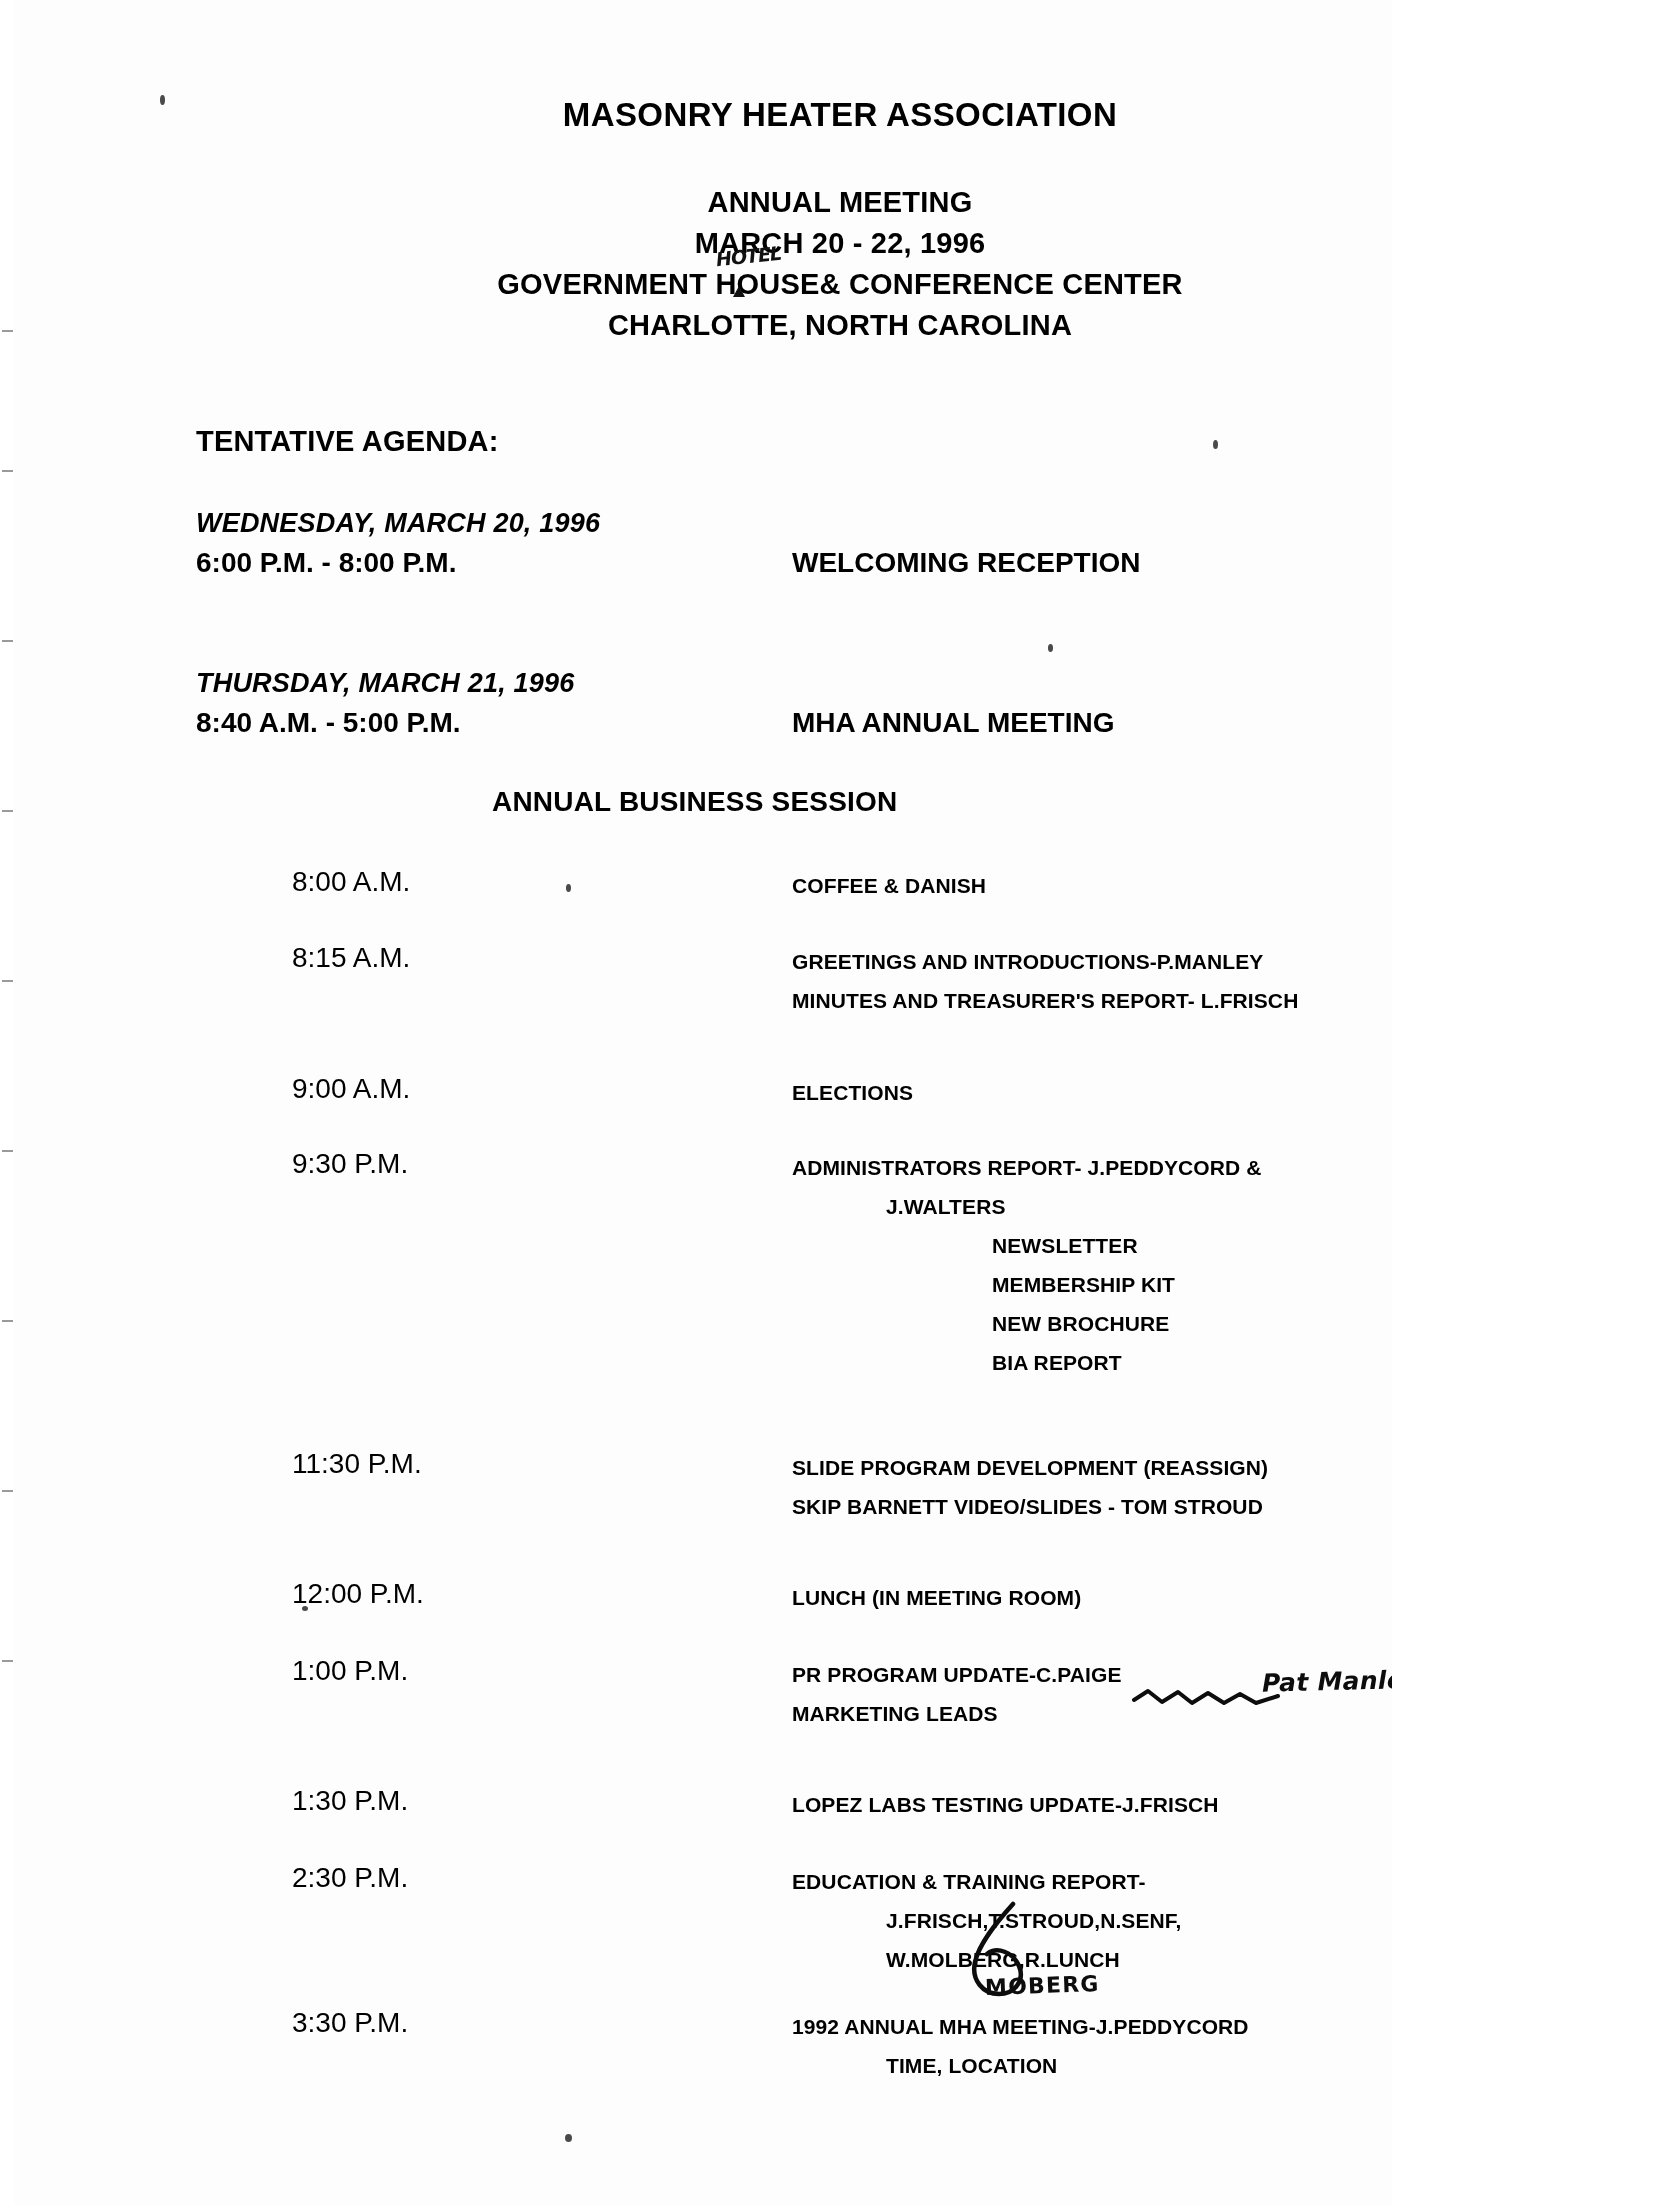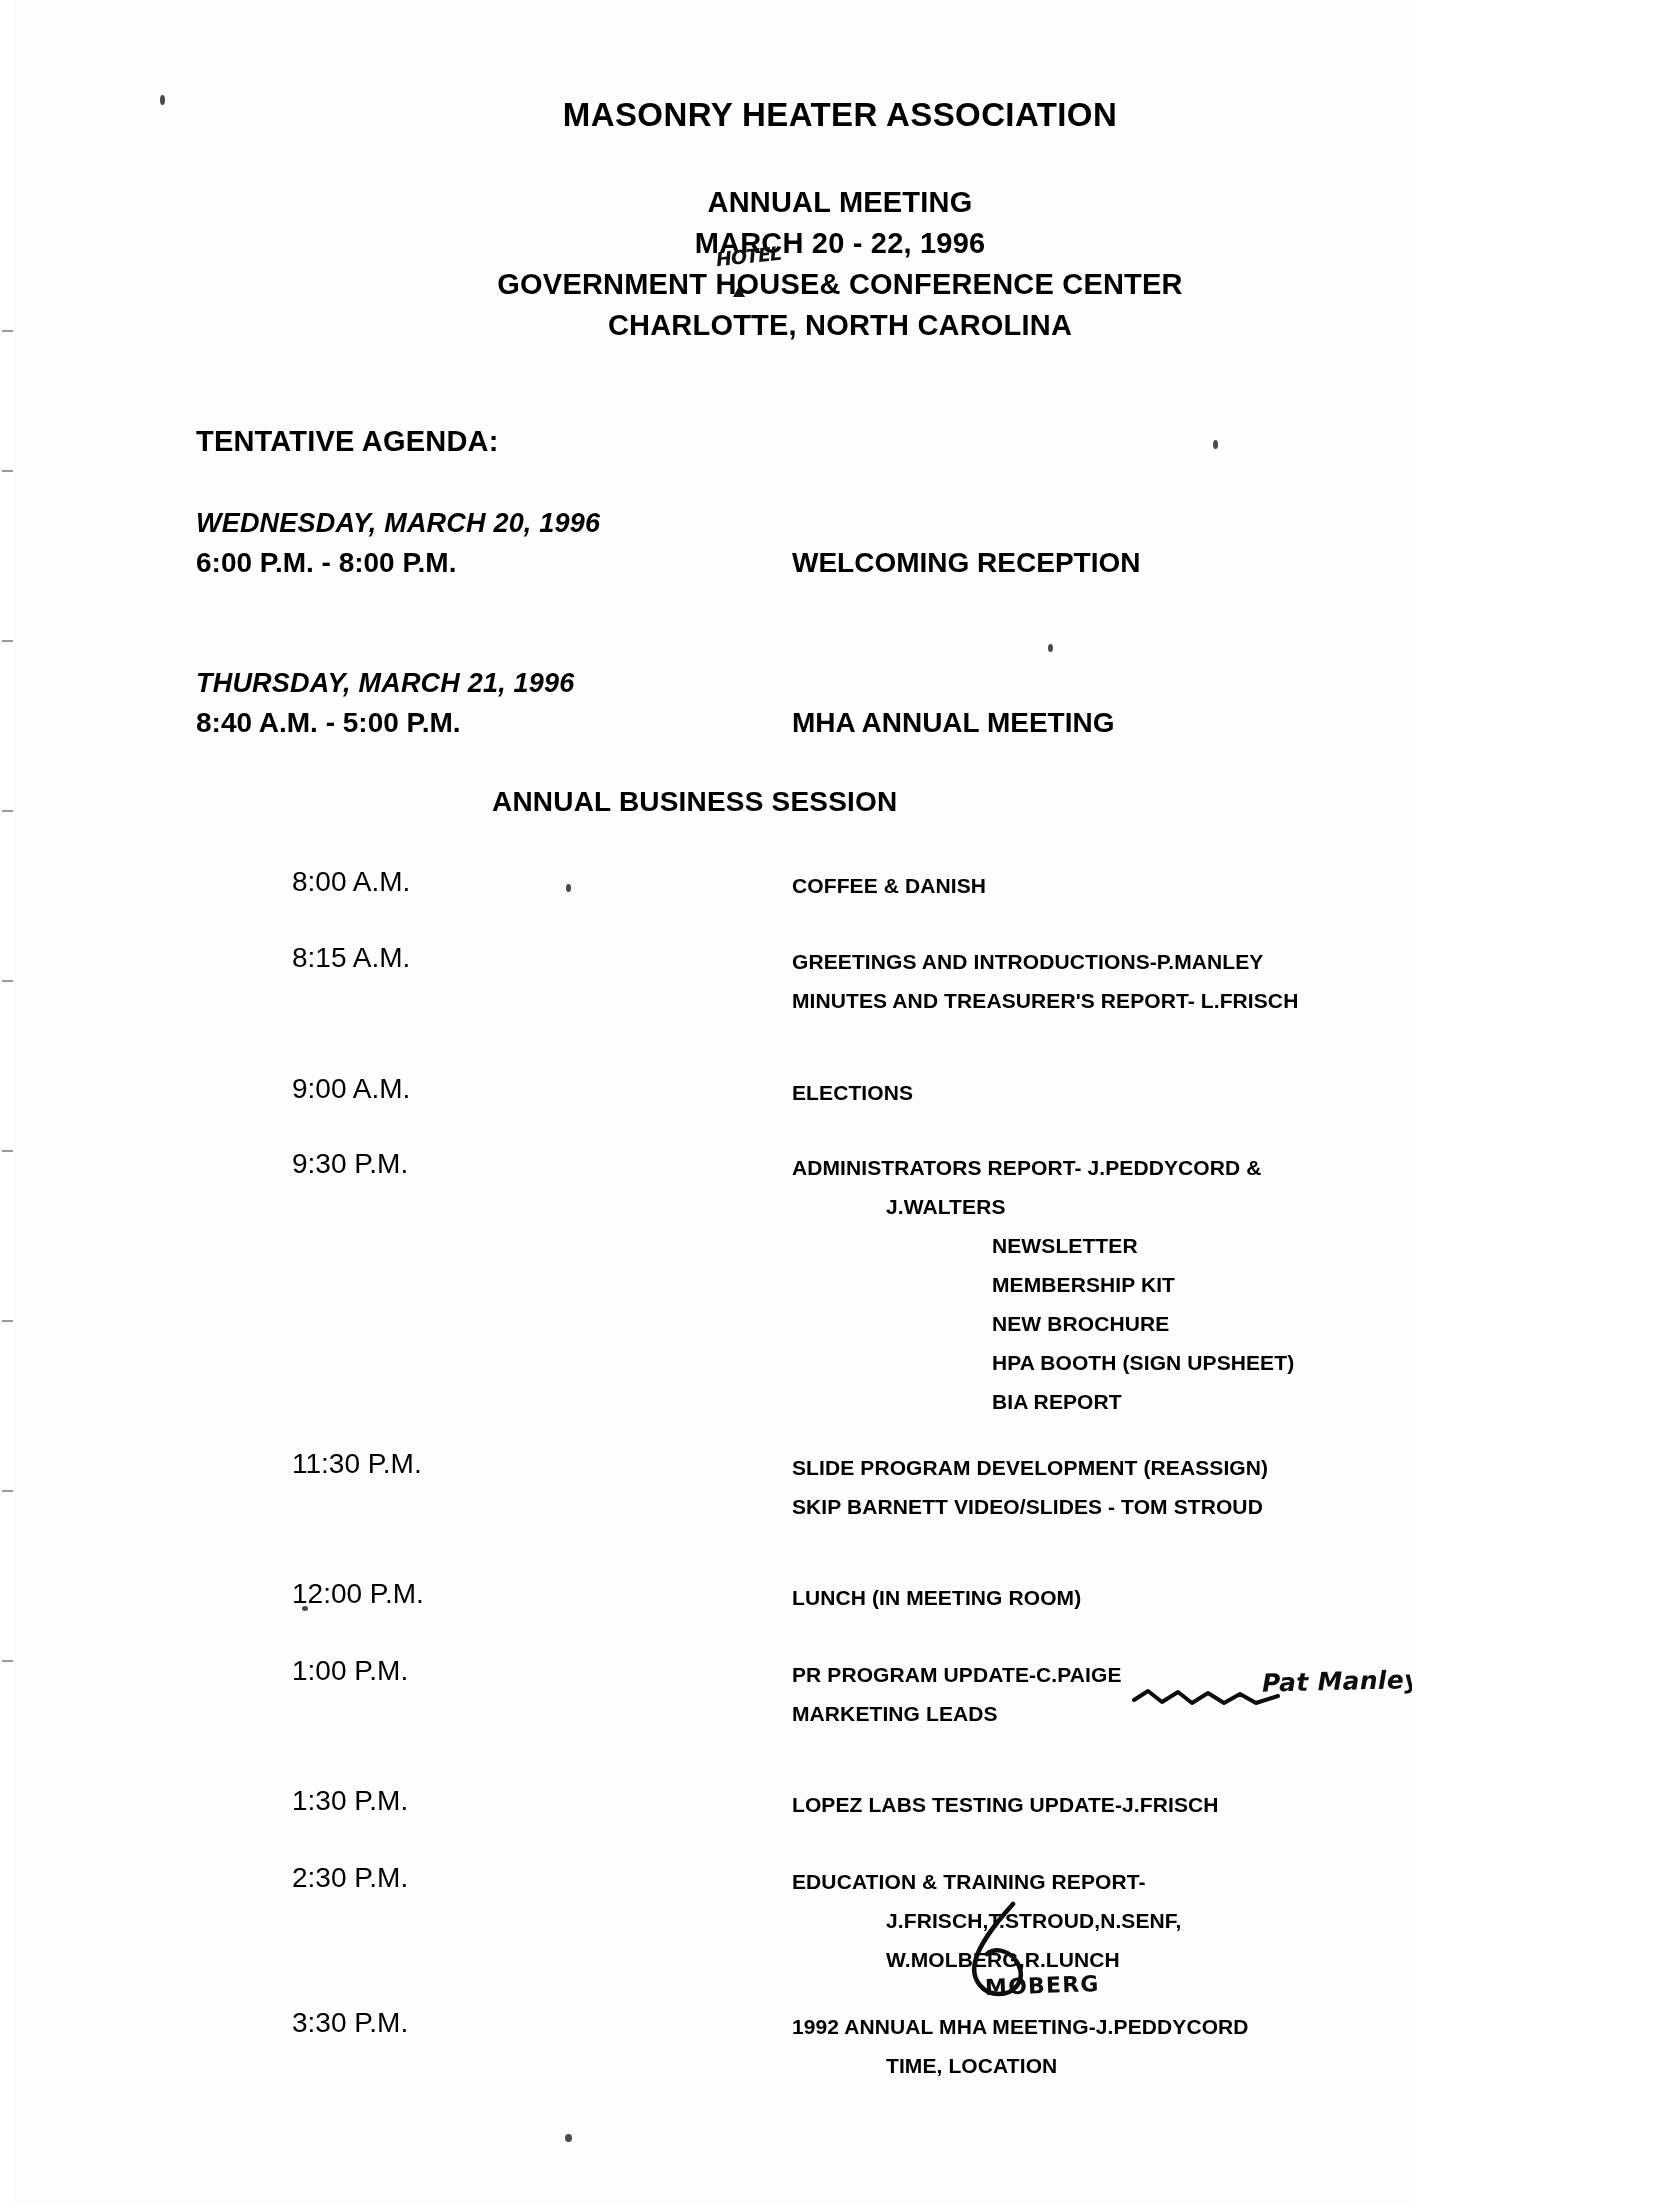--- a/index.html
+++ b/index.html
@@ -11,21 +11,20 @@
   body {
     font-family: "Liberation Sans", sans-serif;
     color: #000000;
   }
   .page {
     position: relative;
     width: 1392px;
     height: 2205px;
     background: #fdfdfd;
     overflow: hidden;
-    padding-left: 20px;
   }
   
   .scan-edge {
     position: absolute;
     left: 0;
     top: 0;
     width: 14px;
     height: 2205px;
     background: linear-gradient(to right, #ffffff 0%, #ffffff 100%);
   }
@@ -274,21 +273,20 @@
   </div>
 
   <div class="item" style="top:1148px;">
     <span class="itime">9:30 P.M.</span>
     <div class="ibody">
       <div class="line">ADMINISTRATORS REPORT- J.PEDDYCORD &amp;</div>
       <div class="line ind1">J.WALTERS</div>
       <div class="line ind2">NEWSLETTER</div>
       <div class="line ind2">MEMBERSHIP KIT</div>
       <div class="line ind2">NEW BROCHURE</div>
-      <div class="line ind2">HPA BOOTH (SIGN UPSHEET)</div>
       <div class="line ind2">BIA REPORT</div>
     </div>
   </div>
 
   <div class="item" style="top:1448px;">
     <span class="itime">11:30 P.M.</span>
     <div class="ibody">
       <div class="line">SLIDE PROGRAM DEVELOPMENT (REASSIGN)</div>
       <div class="line">SKIP BARNETT VIDEO/SLIDES - TOM STROUD</div>
     </div>

